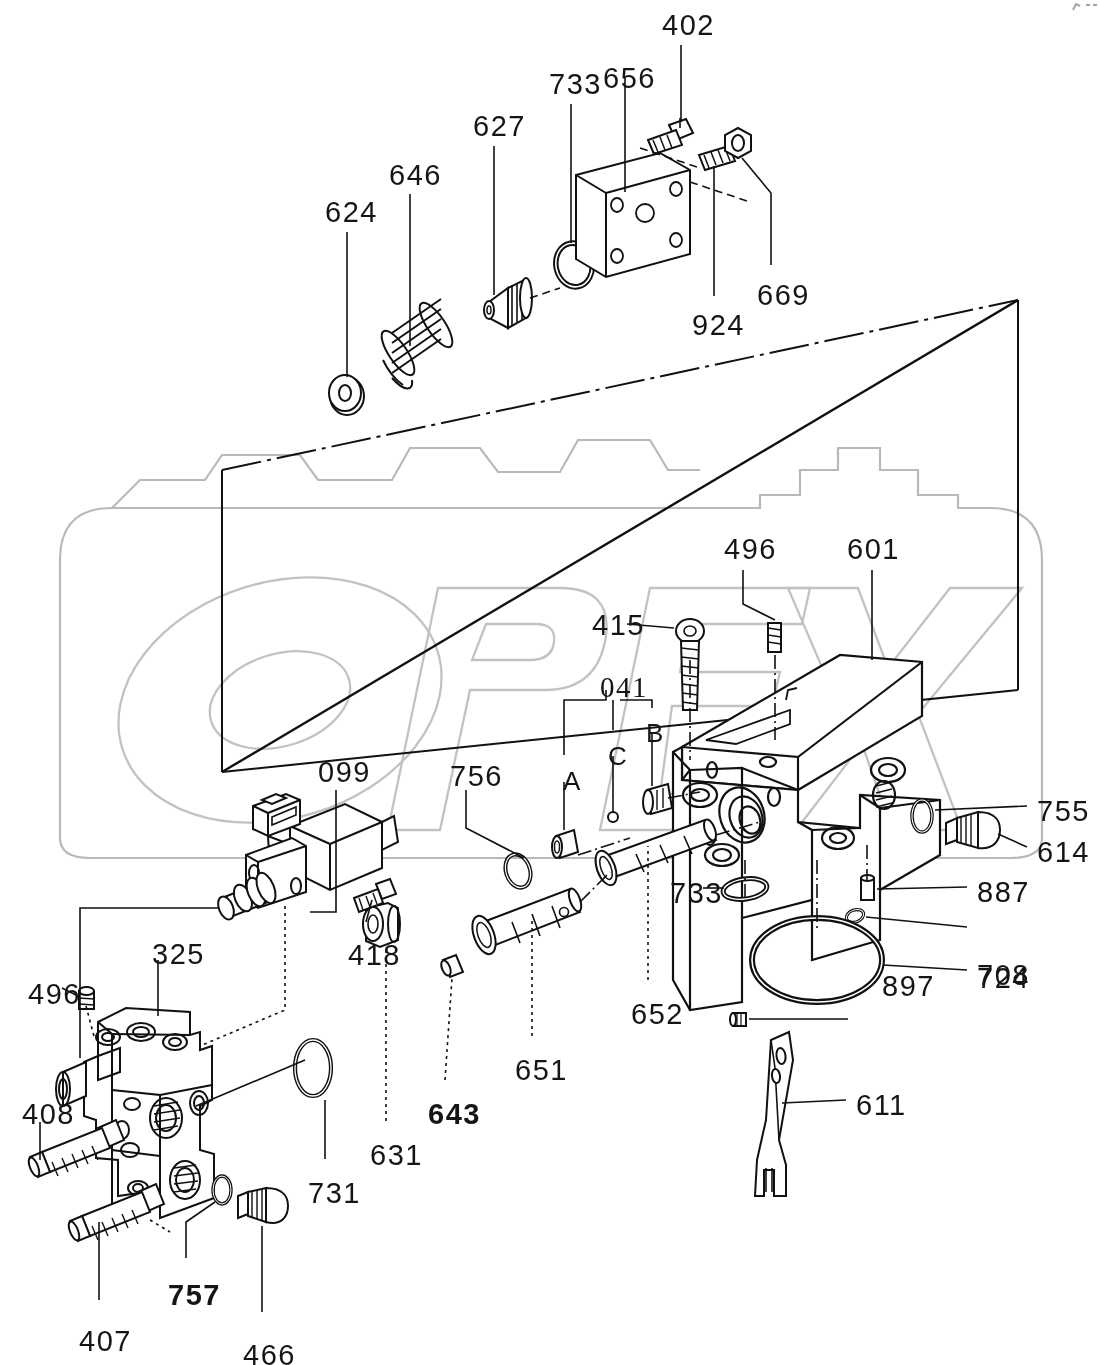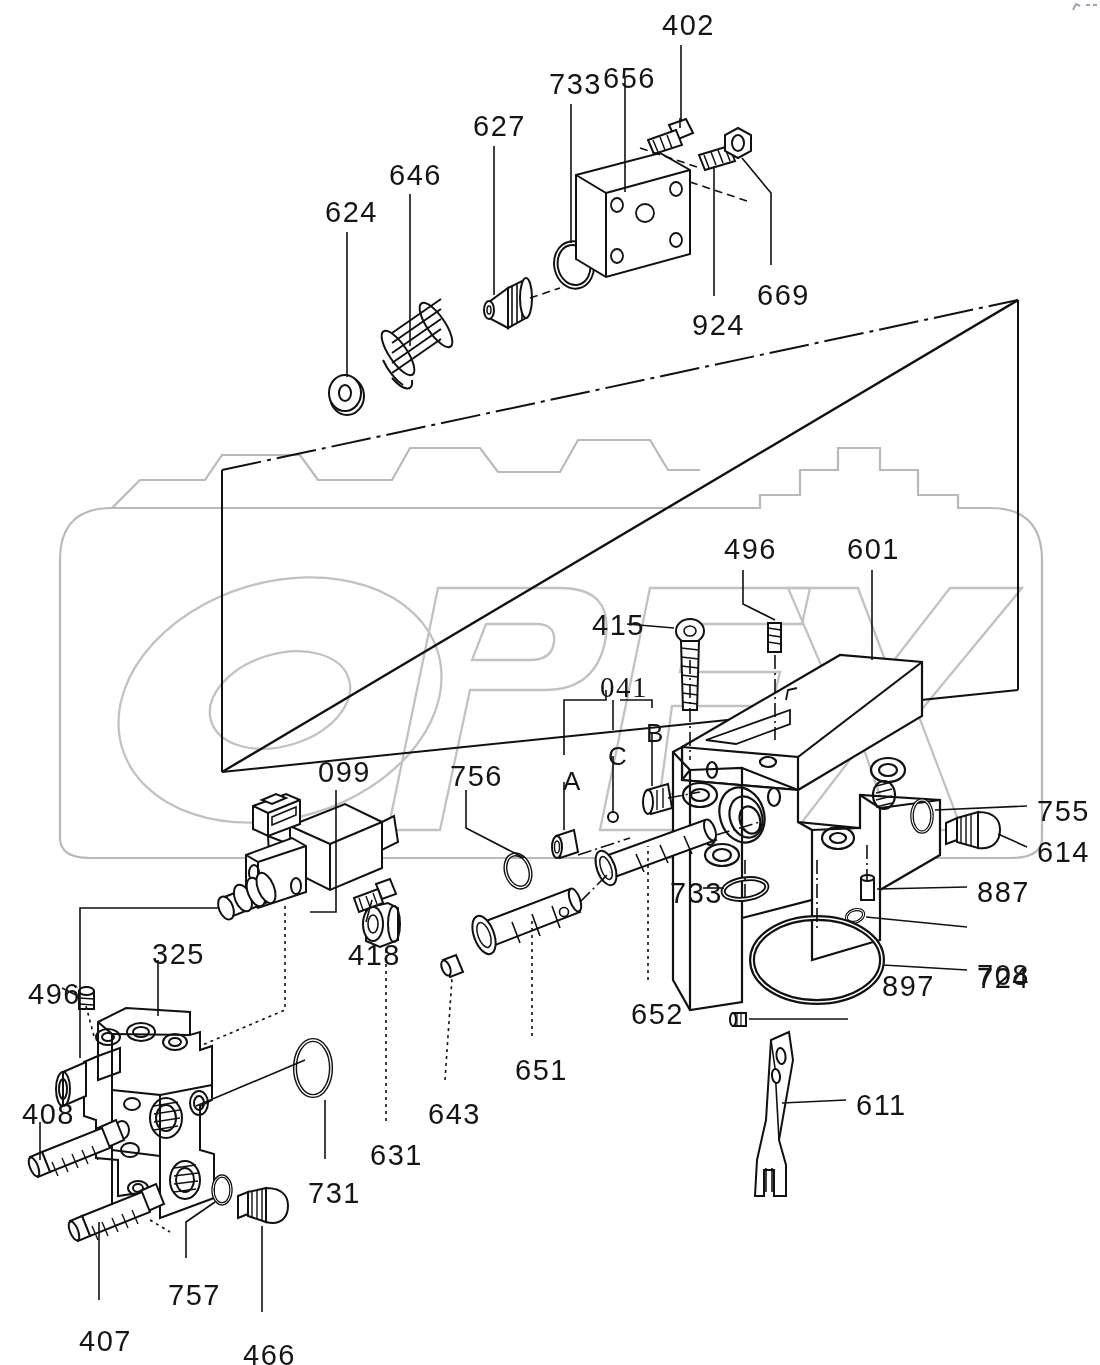--- a/index.html
+++ b/index.html
@@ -490,25 +490,25 @@
       <div class="lbl" style="left: 977px; top: 878px;">887</div>
       <div class="lbl" style="left: 977px; top: 964px;">724</div>
       <div class="lbl" style="left: 977px; top: 961px;">708</div>
       <div class="lbl" style="left: 318px; top: 758px;">099</div>
       <div class="lbl" style="left: 450px; top: 762px;">756</div>
       <div class="lbl" style="left: 348px; top: 941px;">418</div>
       <div class="lbl" style="left: 670px; top: 879px;">733</div>
       <div class="lbl" style="left: 631px; top: 1000px;">652</div>
       <div class="lbl" style="left: 858px; top: 972px; margin-left: 24px;">897</div>
       <div class="lbl" style="left: 515px; top: 1056px;">651</div>
-      <div class="lbl" style="left: 428px; top: 1100px;">643</div>
+      <div class="lbl" style="left: 428px; top: 1100px; font-weight: bold;">643</div>
       <div class="lbl" style="left: 370px; top: 1141px;">631</div>
       <div class="lbl" style="left: 308px; top: 1179px;">731</div>
       <div class="lbl" style="left: 856px; top: 1091px;">611</div>
       <div class="lbl" style="left: 140px; top: 940px; margin-left: 12px;">325</div>
       <div class="lbl" style="left: 28px; top: 980px;">496</div>
       <div class="lbl" style="left: 22px; top: 1100px;">408</div>
       <div class="lbl" style="left: 79px; top: 1327px;">407</div>
-      <div class="lbl" style="left: 168px; top: 1281px;">757</div>
+      <div class="lbl" style="left: 168px; top: 1281px; font-weight: bold;">757</div>
       <div class="lbl" style="left: 243px; top: 1341px;">466</div>
     </div>
 
 </div>
 
 </body></html>

